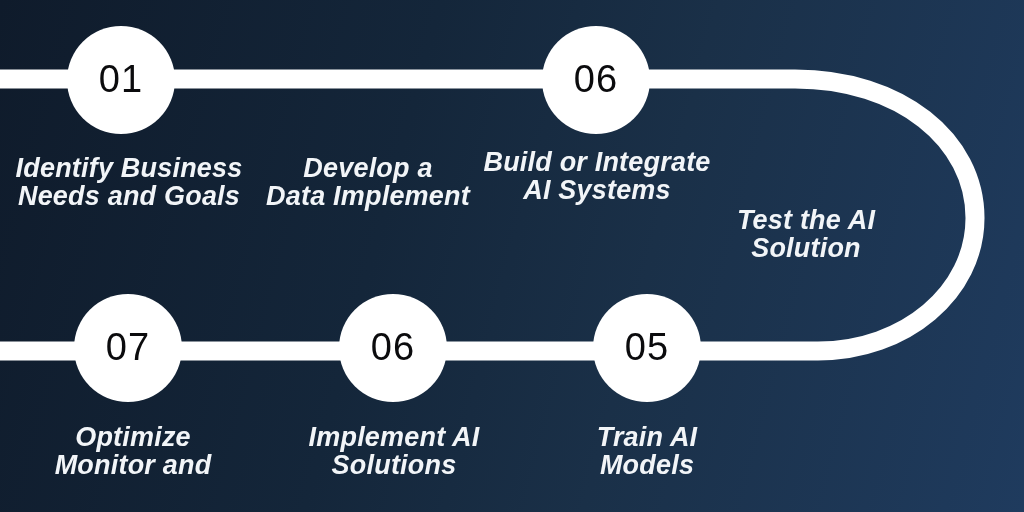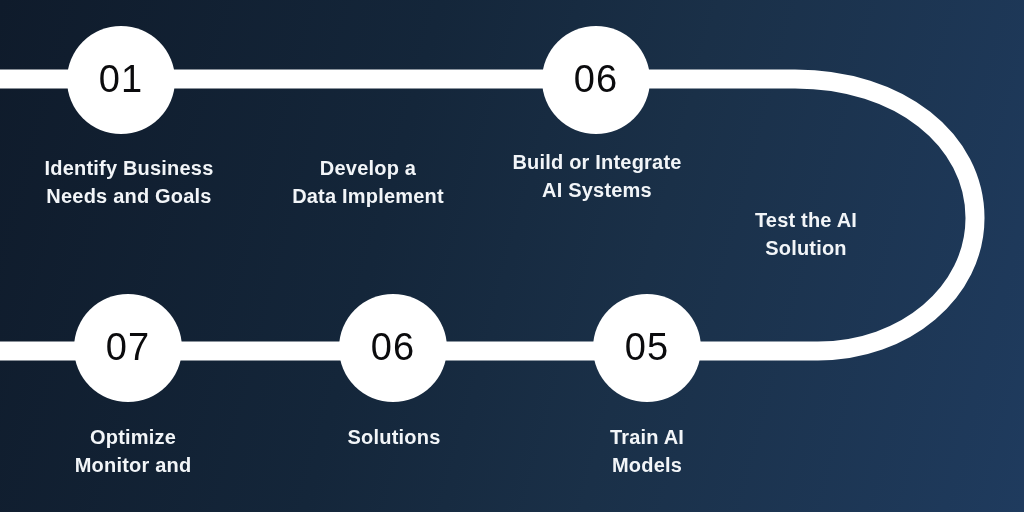--- a/index.html
+++ b/index.html
@@ -24,24 +24,25 @@
     color:#0b0b0d;
     letter-spacing:1px;
     line-height:1;
     transform:translateY(-1px);
   }
   .step-label{
     position:absolute;
     width:240px;
     text-align:center;
     color:#f2f5f8;
-    font-size:20px;
+    font-size:27px;
     font-weight:600;
     line-height:28px;
     letter-spacing:0.2px;
+    font-style:italic;
   }
 </style>
 </head>
 <body>
 
 <div class="stage">
 
   <svg class="flow-svg" viewBox="0 0 1024 512" aria-hidden="true">
     <path d="M -8 79 H 795 C 900 79 975 140 975 218 C 975 292 905 351 818 351 H -8" fill="none" stroke="#ffffff" stroke-width="19"></path>
   </svg>
@@ -77,20 +78,21 @@
   </div>
   <div class="step-label" style="left:527px;top:423px">
     <div>Train AI</div>
     <div>Models</div>
   </div>
 
   <div class="node" style="left:339px;top:294px">
     <span>06</span>
   </div>
   <div class="step-label" style="left:274px;top:423px">
+    <div>Implement AI</div>
     <div>Solutions</div>
   </div>
 
   <div class="node" style="left:74px;top:294px">
     <span>07</span>
   </div>
   <div class="step-label" style="left:13px;top:423px">
     <div>Optimize</div>
     <div>Monitor and</div>
   </div>

